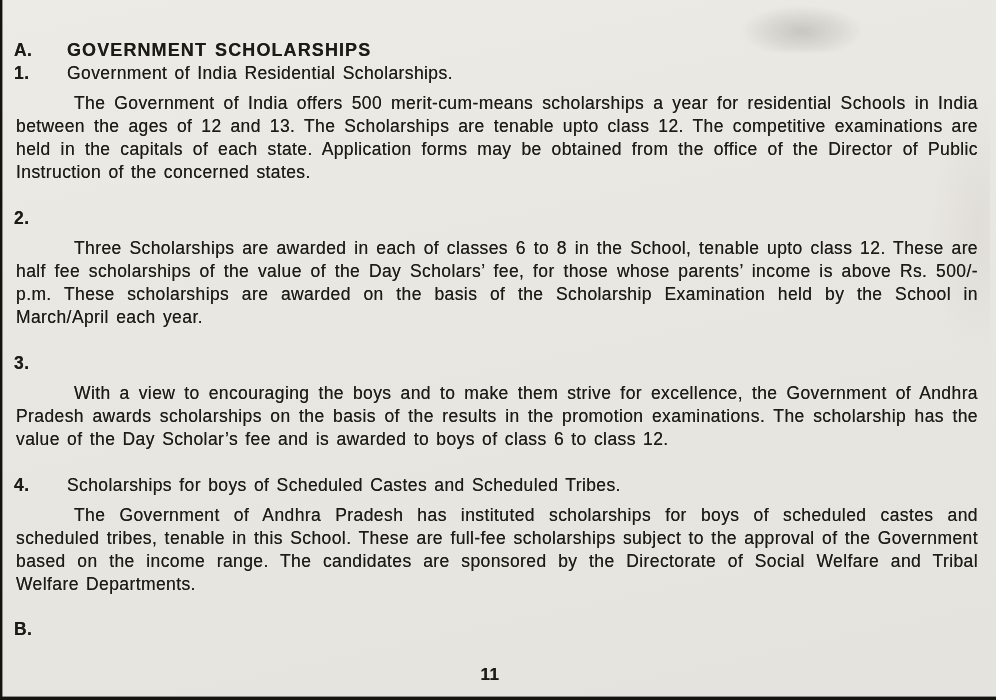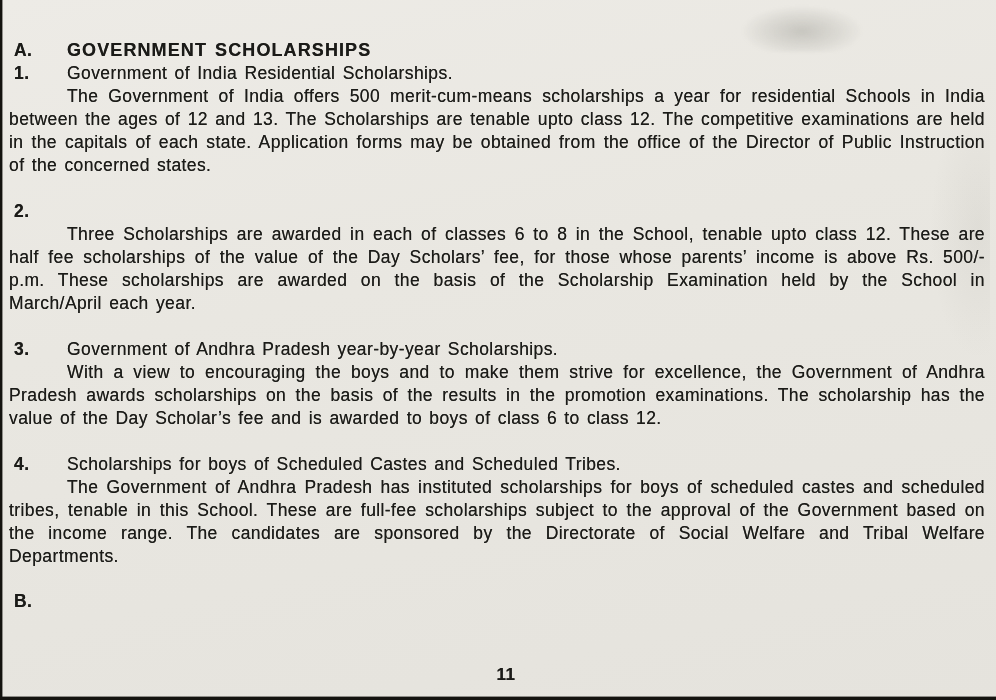--- a/index.html
+++ b/index.html
@@ -58,34 +58,33 @@
   }
   .sec-title {
     font-weight: 700;
     font-size: 18px;
     letter-spacing: 1.1px;
   }
   .item-title { font-weight: 400; }
   .gap { margin-top: 23px; }
   .gap-b { margin-top: 22px; }
   p.body {
-    margin: 0;
+    margin: 7px;
     text-align: justify;
     text-indent: 58px;
   }
   p.body.noindent { text-indent: 0; }
   .num-inline {
     display: inline-block;
     width: 53px;
     padding-left: 5px;
   }
   .page-footer {
     position: absolute; left: 0; top: 665px; width: 980px;
     text-align: center;
-    padding-left: 16px;
   }
   .page-num {
     font-weight: 700;
     font-size: 17px;
     letter-spacing: 0.5px;
     text-shadow: 0 0 0.5px rgba(22,22,18,0.75);
   }
 </style>
 </head>
 <body>
@@ -110,21 +109,20 @@
     </div>
     <p class="body">The Government of India offers 500 merit-cum-means scholarships a year for residential Schools in India between the ages of 12 and 13.  The Scholarships are tenable upto class 12.  The competitive examinations are held in the capitals of each state.  Application forms may be obtained from the office of the Director of Public Instruction of the concerned states.</p>
 
     <div class="row gap">
       <span class="num">2.</span>
     </div>
     <p class="body">Three Scholarships are awarded in each of classes 6 to 8 in the School, tenable upto class 12. These are half fee scholarships of the value of the Day Scholars’ fee, for those whose parents’ income is above Rs. 500/- p.m.  These scholarships are awarded on the basis of the Scholarship Examination held by the School in March/April each year.</p>
 
     <div class="row gap">
       <span class="num">3.</span>
-      <span class="item-title">Government of Andhra Pradesh year-by-year Scholarships.</span>
     </div>
     <p class="body">With a view to encouraging the boys and to make them strive for excellence, the Government of Andhra Pradesh awards scholarships on the basis of the results in the promotion examinations.  The scholarship has the value of the Day Scholar’s fee and is awarded to boys of class 6 to class 12.</p>
 
     <div class="row gap">
       <span class="num">4.</span>
       <span class="item-title">Scholarships for boys of Scheduled Castes and Scheduled Tribes.</span>
     </div>
     <p class="body">The Government of Andhra Pradesh has instituted scholarships for boys of scheduled castes and scheduled tribes, tenable in this School.  These are full-fee scholarships subject to the approval of the Government based on the income range.  The candidates are sponsored by the Directorate of Social Welfare and Tribal Welfare Departments.</p>
 
     <header class="row gap-b">

